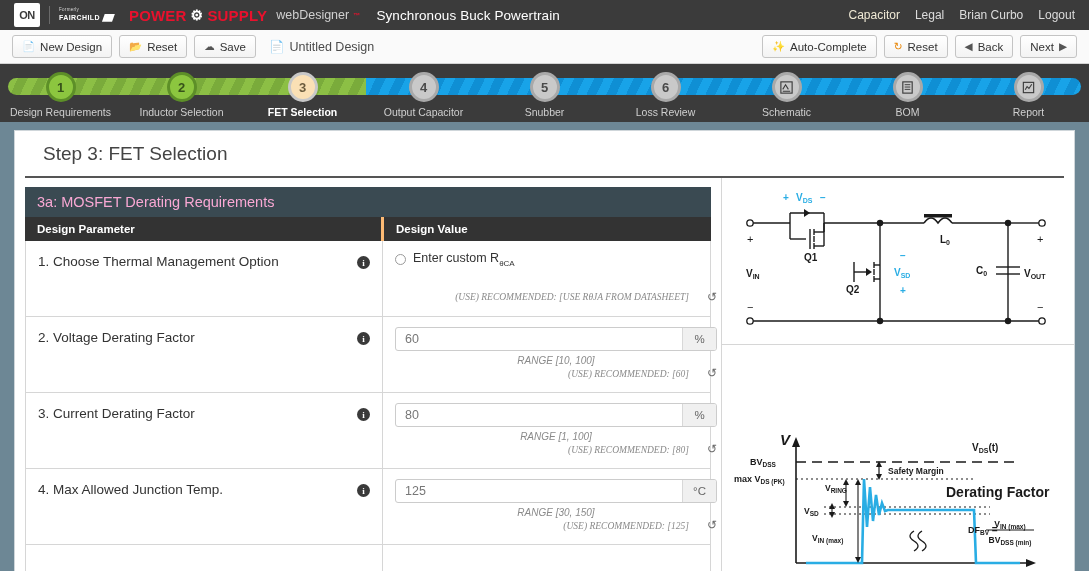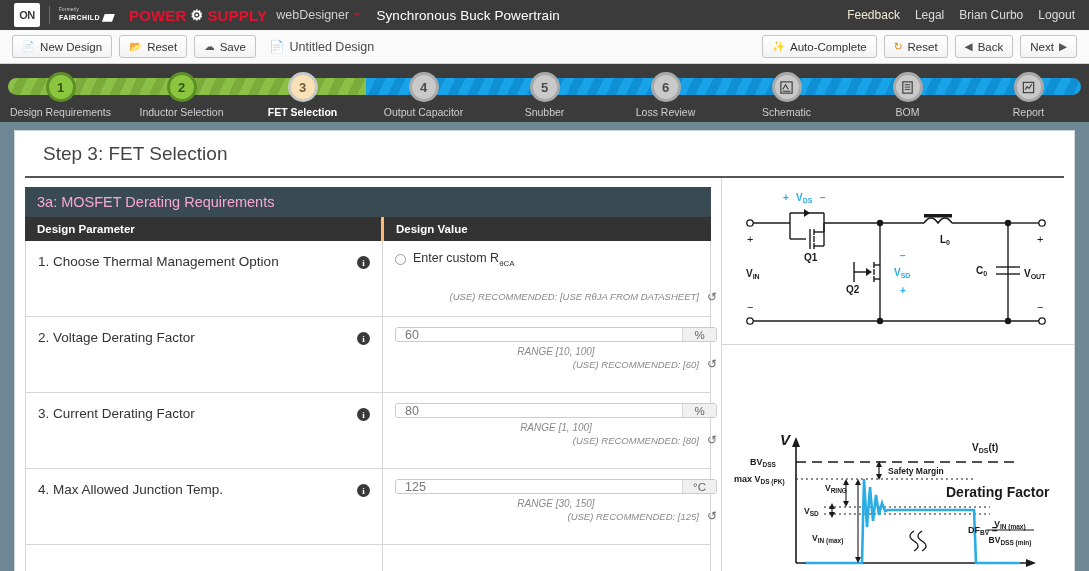--- a/index.html
+++ b/index.html
@@ -160,38 +160,38 @@
     justify-content:center; flex:none; margin-top:2px; cursor:pointer;
     font-family:"Liberation Serif", serif;
   }
 
   .radio-line { display:flex; align-items:center; gap:7px; margin-bottom:9px; font-size:12.5px; color:#333; }
   .rb { width:11px; height:11px; border-radius:50%; border:1px solid #9a9a9a; background:#fff; flex:none; position:relative; cursor:pointer; }
   .rb.on::after { content:""; position:absolute; left:2px; top:2px; width:5px; height:5px; border-radius:50%; background:#3a3a3a; }
   sub { font-size:8px; }
 
   .inp-wrap {
-    display:flex; width:322px; height:15px; border:1px solid #cccccc;
+    display:flex; width:322px; height:24px; border:1px solid #cccccc;
     border-radius:3px; overflow:hidden; background:#fff;
   }
   .inp-wrap input {
     flex:1; border:none; outline:none; padding:0 9px;
     font-size:12.5px; color:#777; font-family:"Liberation Sans", sans-serif;
     background:transparent;
   }
   .unit {
     width:34px; background:#f0f0f0; border-left:1px solid #d8d8d8;
     display:flex; align-items:center; justify-content:center;
     font-size:11.5px; color:#666;
   }
   .meta-row { display:flex; width:322px; margin-top:4px; align-items:center;flex-direction:column; }
   .range { font-size:10px; font-style:italic; color:#8a8a8a; }
   .rec {
     margin-left:auto; font-size:9.5px; font-style:italic; color:#8a8a8a;
-    display:flex; align-items:center; gap:8px;
+    display:flex; align-items:center; gap:18px;font-family:Liberation Serif, serif;
   }
   .rec-only { width:322px; display:flex; justify-content:flex-end; margin-top:22px; }
   .undo { font-size:12px; color:#6a6a6a; cursor:pointer; font-style:normal; }
 
   
   .fig { border-bottom:1px solid #d6d6d6; display:flex; align-items:center; justify-content:center; }
   .fig.schem { height:167px; }
   .fig.wave { flex:1; }
   .fig svg { display:block; }
   .partial-row { height:30px; }
@@ -211,21 +211,21 @@
   </div>
   <div class="brand">
     <span>POWER</span>
     <span class="gear-glyph">⚙</span>
     <span>SUPPLY</span>
     <span class="webdesigner">webDesigner</span>
     <span class="tm">™</span>
   </div>
   <div class="doc-title">Synchronous Buck Powertrain</div>
   <div class="topbar-right">
-    <a href="#" class="feedback">Feedback</a>
+    <a href="#" class="feedback">Capacitor</a>
     <a href="#">Legal</a>
     <a href="#">Brian Curbo</a>
     <a href="#">Logout</a>
   </div>
 </div>
 
 <div class="toolbar">
   <button class="btn">
     <span class="ic ic-gray">📄</span>
     <span>New Design</span>

